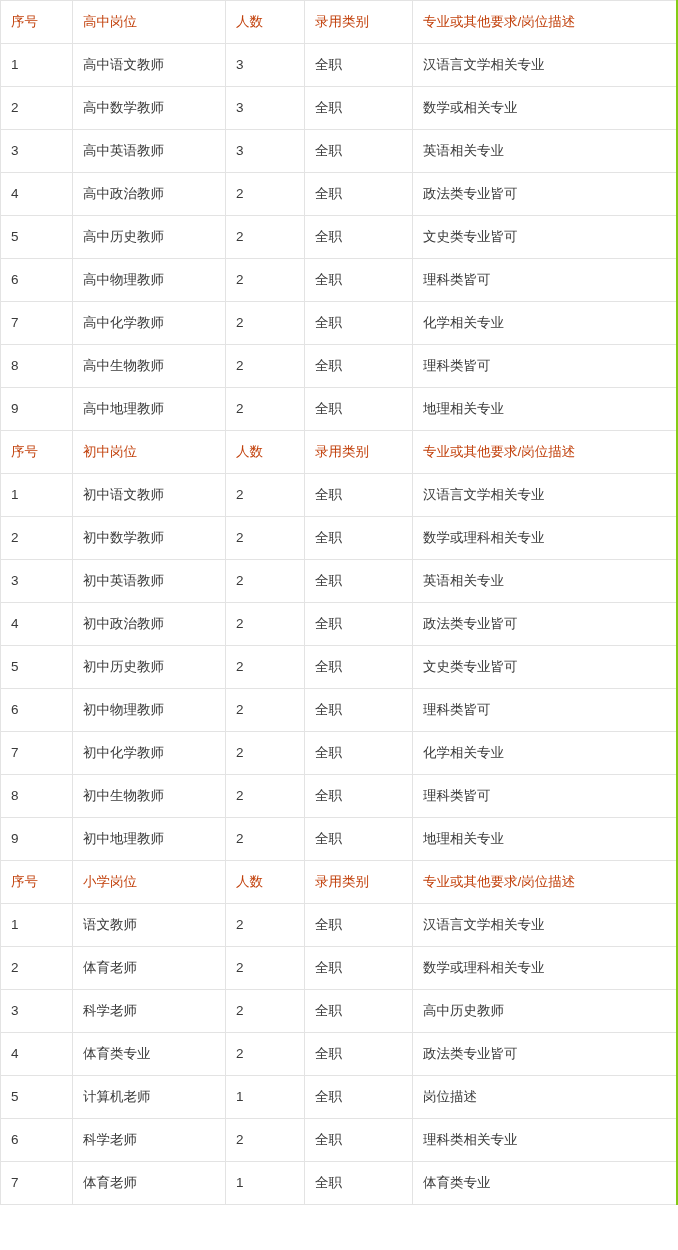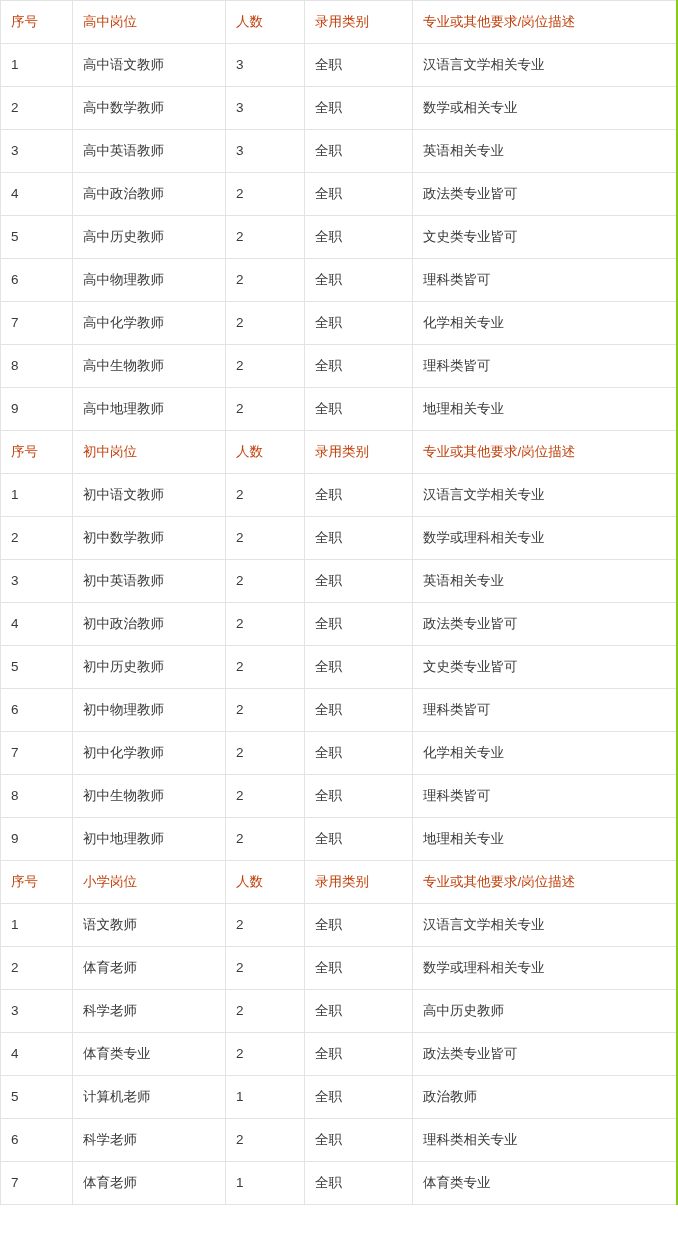--- a/index.html
+++ b/index.html
@@ -231,21 +231,21 @@
         <td>体育类专业</td>
         <td>2</td>
         <td>全职</td>
         <td>政法类专业皆可</td>
       </tr>
       <tr>
         <td>5</td>
         <td>计算机老师</td>
         <td>1</td>
         <td>全职</td>
-        <td>政治教师</td>
+        <td>岗位描述</td>
       </tr>
       <tr>
         <td>6</td>
         <td>科学老师</td>
         <td>2</td>
         <td>全职</td>
         <td>理科类相关专业</td>
       </tr>
       <tr>
         <td>7</td>

